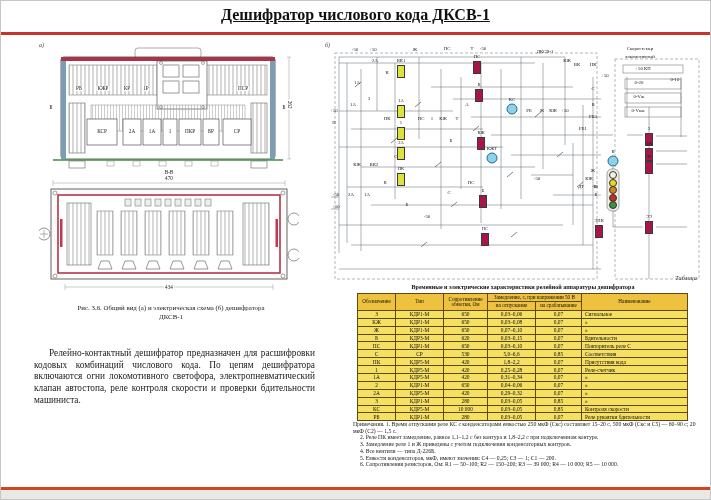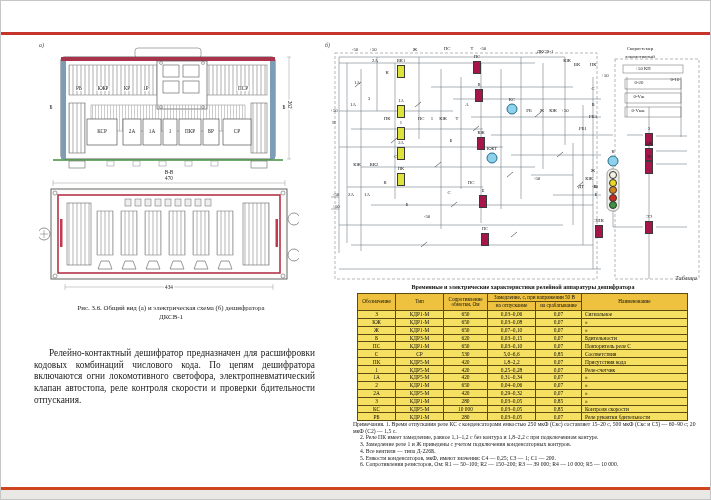--- a/index.html
+++ b/index.html
@@ -47,20 +47,21 @@
   .scircle{position:absolute;width:9px;height:9px;border-radius:50%;background:#8ed1ea;
            border:0.6px solid #246a8a;transform:translate(-50%,-50%);}
   .lamp{position:absolute;width:6px;height:6px;border-radius:50%;border:0.5px solid #333;
         transform:translate(-50%,0);}
 </style>
 </head>
 <body>
 
 <div class="page">
 
+  <div class="title">Дешифратор числового кода ДКСВ-1</div>
   <div class="rule-top"></div>
 
   <div class="marker marker-a">а)</div>
   <div class="marker marker-b">б)</div>
 
   <div id="fig-a" class="fig">
     <svg width="250" height="122" viewBox="0 0 250 122">
       <defs>
         <pattern id="hatch" width="4" height="6" patternUnits="userSpaceOnUse">
           <path d="M2 0 V6" stroke="#777" stroke-width="0.6"></path>
@@ -180,21 +181,21 @@
         <span class="slabel boxed" style="left: 130px; top: 5px;">470</span>
         <span class="slabel boxed" style="left: 130px; top: 114px;">434</span>
       </div>
   </div>
 
   <div class="caption">
     <span>Рис. 3.6. Общий вид (а) и электрическая схема (б) дешифратора</span><br>
     <span>ДКСВ-1</span>
   </div>
 
-  <div class="bodytext">Релейно-контактный дешифратор предназначен для расшифровки кодовых комбинаций числового кода. По цепям дешифратора включаются огни локомотивного светофора, электропневматический клапан автостопа, реле контроля скорости и проверки бдительности отпускания.</div>
+  <div class="bodytext">Релейно-контактный дешифратор предназначен для расшифровки кодовых комбинаций числового кода. По цепям дешифратора включаются огни локомотивного светофора, электропневматический клапан автостопа, реле контроля скорости и проверки бдительности машиниста.</div>
 
   <div id="schematic" class="fig">
     <svg width="372" height="240" viewBox="0 0 372 240">
       <rect x="4" y="6" width="262" height="226" fill="none" stroke="#888" stroke-width="0.6" stroke-dasharray="3 2"></rect>
       <rect x="284" y="12" width="84" height="220" fill="none" stroke="#888" stroke-width="0.6" stroke-dasharray="3 2"></rect>
       <g stroke="#5a6570" stroke-width="0.5" fill="none">
         <path d="M8 10 H234 M8 16 H204 M8 10 V206 M16 16 V196 M30 22 V204 M46 10 V64 M64 16 V152
                  M88 10 V92 M110 22 V182 M130 30 V142 M150 16 V176 M170 22 V162 M190 10 V152
                  M212 16 V122 M234 10 V98
                  M8 64 H122 M20 82 H152 M8 100 H172 M30 120 H204 M16 140 H152 M40 158 H262

